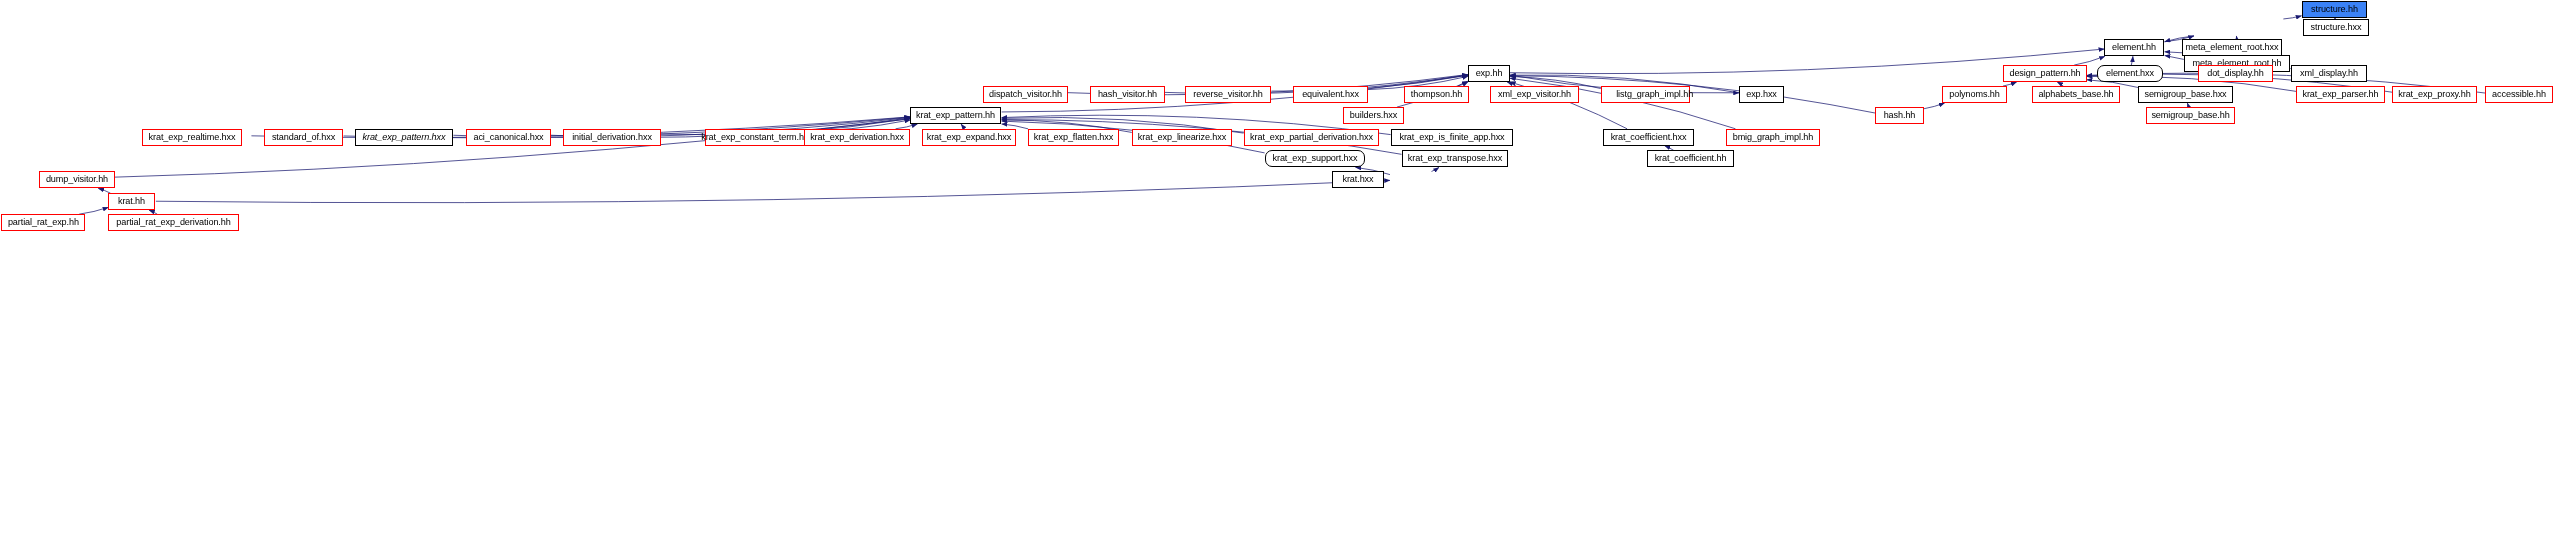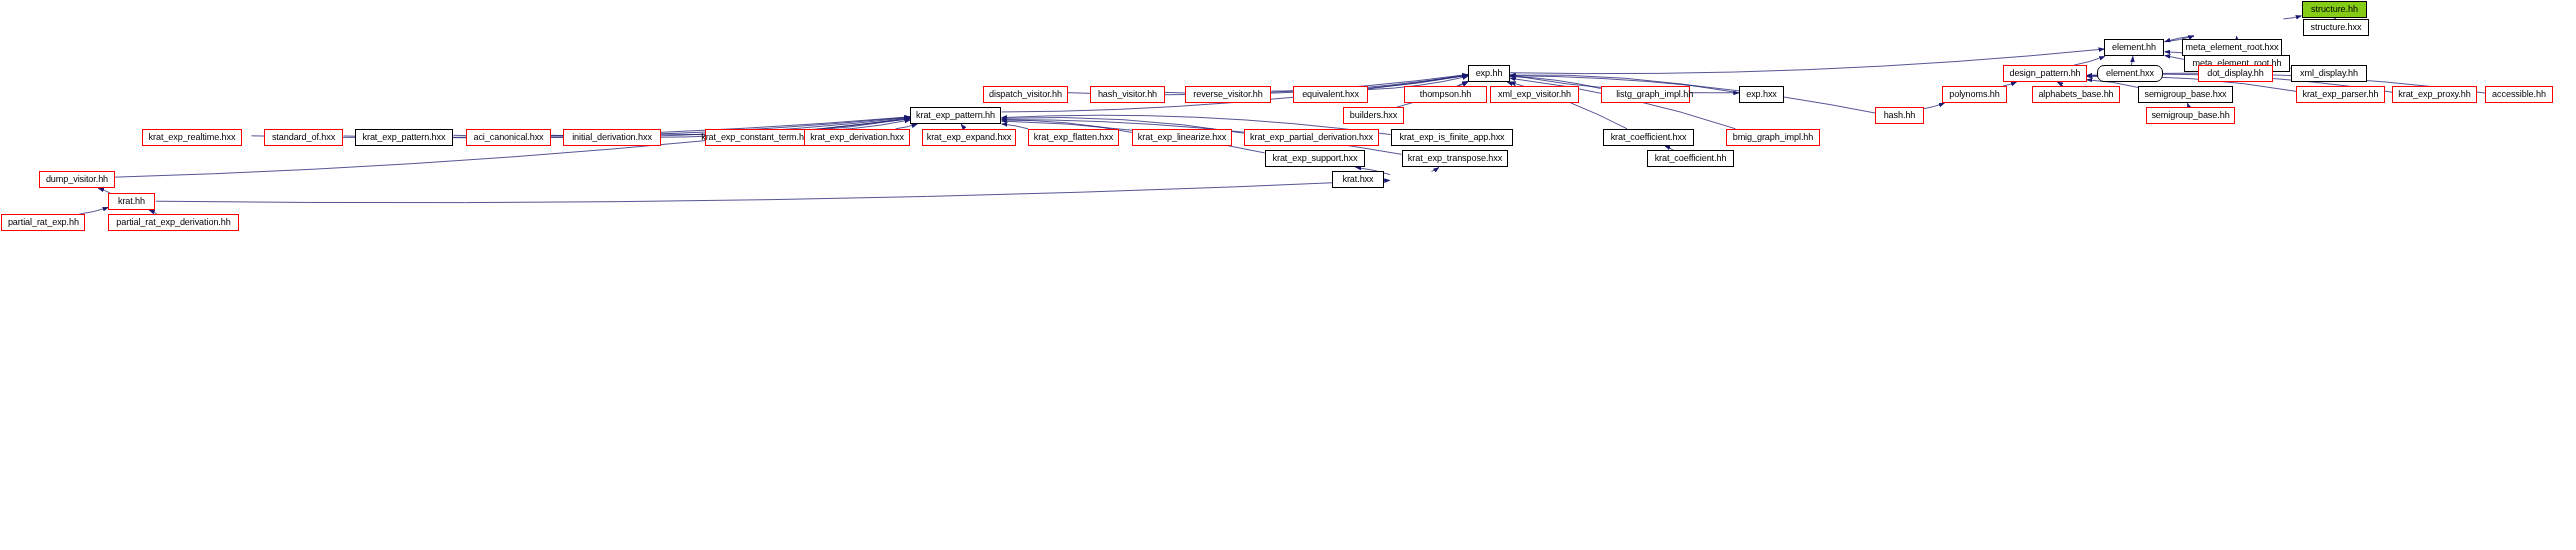--- a/index.html
+++ b/index.html
@@ -37,21 +37,21 @@
     white-space: nowrap;
     height: 17px;
     padding: 0 4.7px;
     letter-spacing: -0.1px;
   }
   .node.black {
     border: 0.7px solid #000000;
   }
   .node.current {
     border: 0.7px solid #000000;
-    background: #84cc16;
+    background: #3b82f6;
   }
 </style>
 </head>
 <body>
 
 <div id="canvas">
   <svg id="edges" width="2576" height="551" viewBox="0 0 3801 813" xmlns="http://www.w3.org/2000/svg">
     <defs>
       <marker id="arr" markerWidth="9" markerHeight="7" refX="8.5" refY="3.5" orient="auto" markerUnits="userSpaceOnUse">
         <path d="M0,0 L9,3.5 L0,7 z" fill="#191970"></path>
@@ -123,49 +123,49 @@
       <div class="node black" style="left: 2182px; top: 39px; width: 100px;">meta_element_root.hxx</div>
       <div class="node black" style="left: 1468px; top: 65px; width: 42px;">exp.hh</div>
       <div class="node " style="left: 2003px; top: 65px; width: 84px;">design_pattern.hh</div>
       <div class="node black" style="left: 2097px; top: 65px; width: 66px; border-radius: 7px;">element.hxx</div>
       <div class="node " style="left: 2198px; top: 65px; width: 75px;">dot_display.hh</div>
       <div class="node black" style="left: 2291px; top: 65px; width: 76px;">xml_display.hh</div>
       <div class="node " style="left: 983px; top: 86px; width: 85px;">dispatch_visitor.hh</div>
       <div class="node " style="left: 1090px; top: 86px; width: 75px;">hash_visitor.hh</div>
       <div class="node " style="left: 1185px; top: 86px; width: 86px;">reverse_visitor.hh</div>
       <div class="node " style="left: 1293px; top: 86px; width: 75px;">equivalent.hxx</div>
-      <div class="node " style="left: 1404px; top: 86px; width: 83px;">thompson.hh</div>
+      <div class="node " style="left: 1404px; top: 86px; width: 65px;">thompson.hh</div>
       <div class="node " style="left: 1490px; top: 86px; width: 89px;">xml_exp_visitor.hh</div>
       <div class="node " style="left: 1601px; top: 86px; width: 89px; padding-left: 23px;">listg_graph_impl.hh</div>
       <div class="node black" style="left: 1739px; top: 86px; width: 45px;">exp.hxx</div>
       <div class="node " style="left: 1942px; top: 86px; width: 65px;">polynoms.hh</div>
       <div class="node " style="left: 2032px; top: 86px; width: 88px;">alphabets_base.hh</div>
       <div class="node black" style="left: 2138px; top: 86px; width: 95px;">semigroup_base.hxx</div>
       <div class="node " style="left: 2296px; top: 86px; width: 89px;">krat_exp_parser.hh</div>
       <div class="node " style="left: 2392px; top: 86px; width: 85px;">krat_exp_proxy.hh</div>
       <div class="node " style="left: 2485px; top: 86px; width: 68px;">accessible.hh</div>
       <div class="node black" style="left: 910px; top: 107px; width: 91px;">krat_exp_pattern.hh</div>
       <div class="node " style="left: 2146px; top: 107px; width: 89px;">semigroup_base.hh</div>
       <div class="node " style="left: 1343px; top: 107px; width: 61px;">builders.hxx</div>
       <div class="node " style="left: 1875px; top: 107px; width: 49px;">hash.hh</div>
       <div class="node " style="left: 142px; top: 129px; width: 100px;">krat_exp_realtime.hxx</div>
       <div class="node " style="left: 264px; top: 129px; width: 79px;">standard_of.hxx</div>
-      <div class="node black" style="left: 355px; top: 129px; width: 98px;">krat_exp_pattern.hxx</div>
+      <div class="node black" style="left: 355px; top: 129px; width: 98px; font-style: italic;">krat_exp_pattern.hxx</div>
       <div class="node " style="left: 466px; top: 129px; width: 85px;">aci_canonical.hxx</div>
       <div class="node " style="left: 563px; top: 129px; width: 98px;">initial_derivation.hxx</div>
       <div class="node " style="left: 673px; top: 129px; width: 104px; margin-left: 32px;">krat_exp_constant_term.hxx</div>
       <div class="node " style="left: 804px; top: 129px; width: 106px;">krat_exp_derivation.hxx</div>
       <div class="node " style="left: 922px; top: 129px; width: 94px;">krat_exp_expand.hxx</div>
       <div class="node " style="left: 1028px; top: 129px; width: 91px;">krat_exp_flatten.hxx</div>
       <div class="node " style="left: 1132px; top: 129px; width: 100px;">krat_exp_linearize.hxx</div>
       <div class="node " style="left: 1244px; top: 129px; width: 135px;">krat_exp_partial_derivation.hxx</div>
       <div class="node black" style="left: 1391px; top: 129px; width: 122px;">krat_exp_is_finite_app.hxx</div>
       <div class="node black" style="left: 1603px; top: 129px; width: 91px;">krat_coefficient.hxx</div>
       <div class="node " style="left: 1726px; top: 129px; width: 94px;">bmig_graph_impl.hh</div>
-      <div class="node black" style="left: 1265px; top: 150px; width: 100px;">krat_exp_support.hxx</div>
+      <div class="node black" style="left: 1265px; top: 150px; width: 100px; border-radius: 7px;">krat_exp_support.hxx</div>
       <div class="node black" style="left: 1402px; top: 150px; width: 106px;">krat_exp_transpose.hxx</div>
       <div class="node black" style="left: 1647px; top: 150px; width: 87px;">krat_coefficient.hh</div>
       <div class="node " style="left: 39px; top: 171px; width: 76px;">dump_visitor.hh</div>
       <div class="node black" style="left: 1332px; top: 171px; width: 52px;">krat.hxx</div>
       <div class="node " style="left: 108px; top: 193px; width: 47px;">krat.hh</div>
       <div class="node " style="left: 1.4px; top: 214px; width: 84px;">partial_rat_exp.hh</div>
       <div class="node " style="left: 108px; top: 214px; width: 131px;">partial_rat_exp_derivation.hh</div>
     </div>
 </div>
 

